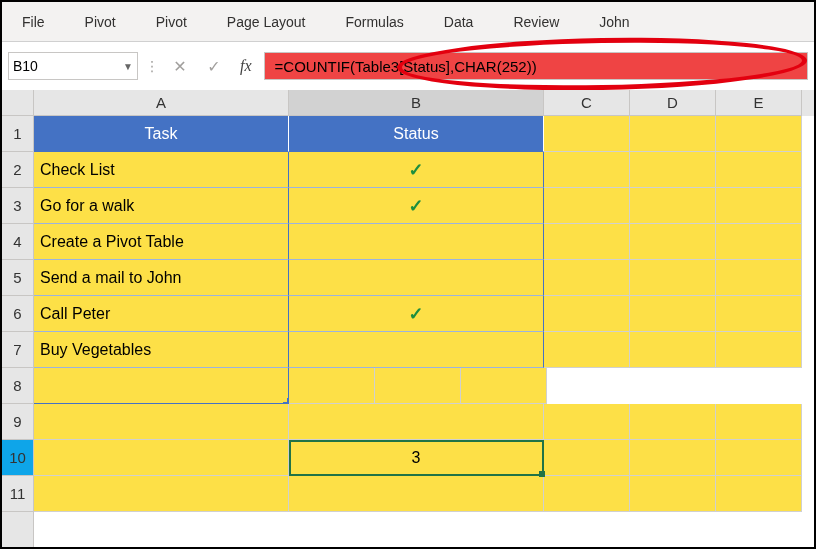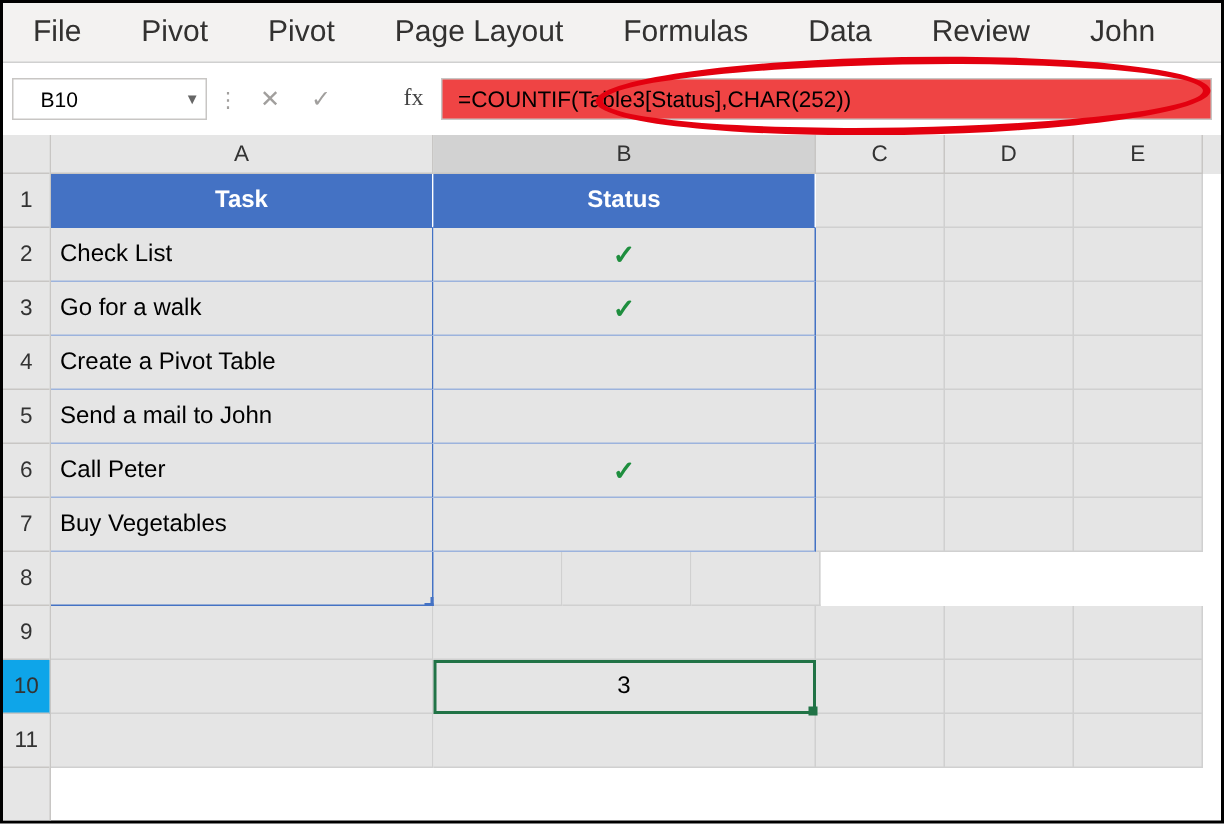--- a/index.html
+++ b/index.html
@@ -1,51 +1,51 @@
 <!DOCTYPE html>
 <html><head>
   <meta charset="utf-8">
   <style>
     * { box-sizing: border-box; margin: 0; padding: 0; }
     body { font-family: 'Segoe UI', Tahoma, sans-serif; font-size: 14px; background: #fff; width: 816px; height: 549px; border: 2px solid #000; overflow: hidden; position: relative; }
 
     .ribbon-tabs { display: flex; background: #f3f2f1; border-bottom: 1px solid #d0d0d0; height: 40px; align-items: center; padding-left: 20px; gap: 40px; }
-    .ribbon-tab { color: #323130; cursor: pointer; font-size: 20px; }
+    .ribbon-tab { color: #323130; cursor: pointer; font-size: 14px; }
 
     .formula-bar-row { display: flex; align-items: center; height: 48px; padding: 8px 6px; gap: 6px; position: relative; }
-    .name-box { width: 130px; height: 28px; border: 1px solid #c8c6c4; display: flex; align-items: center; padding: 0 18px; background: #fff; position: relative; }
+    .name-box { width: 130px; height: 28px; border: 1px solid #c8c6c4; display: flex; align-items: center; padding: 0 4px; background: #fff; position: relative; }
     .name-box-dd { position: absolute; right: 4px; color: #666; font-size: 10px; }
     .fb-sep { width: 16px; height: 28px; display: flex; align-items: center; justify-content: center; color: #a19f9d; }
     .fb-btn { width: 28px; height: 28px; display: flex; align-items: center; justify-content: center; color: #a19f9d; font-size: 16px; }
-    .fx-label { font-family: 'Times New Roman', serif; font-size: 16px; color: #444; padding: 0 6px; margin-left: 29px; }
+    .fx-label { font-style: italic; font-family: 'Times New Roman', serif; font-size: 16px; color: #444; padding: 0 6px; }
     .formula-input { flex: 1; height: 28px; border: 1px solid #c8c6c4; padding: 0 10px; font-size: 15px; display: flex; align-items: center; background: #ef4444; }
 
     .callout-ellipse { position: absolute; border: 5px solid #e3000f; border-radius: 50%; width: 410px; height: 52px; top: 36px; left: 395px; pointer-events: none; transform: rotate(-1deg); }
 
     .sheet { display: flex; height: calc(100% - 88px); }
     .row-hdrs { width: 32px; background: #e6e6e6; border-right: 1px solid #c8c6c4; }
     .row-hdrs .corner { height: 26px; border-bottom: 1px solid #c8c6c4; background: #e6e6e6; }
     .row-hdr { height: 36px; border-bottom: 1px solid #c8c6c4; display: flex; align-items: center; justify-content: center; color: #333; background: #e6e6e6; font-size: 15px; }
 
     .grid { flex: 1; overflow: hidden; }
     .col-hdrs { display: flex; height: 26px; background: #e6e6e6; }
     .col-hdr { border-right: 1px solid #c8c6c4; border-bottom: 1px solid #c8c6c4; display: flex; align-items: center; justify-content: center; color: #333; background: #e6e6e6; font-size: 15px; }
     .col-A { width: 255px; }
     .col-B { width: 255px; }
     .col-C { width: 86px; }
     .col-D { width: 86px; }
     .col-E { width: 86px; }
 
     .rows { }
     .row { display: flex; height: 36px; }
-    .cell { border-right: 1px solid #d0d0d0; border-bottom: 1px solid #d0d0d0; display: flex; align-items: center; padding: 0 6px; font-size: 16px; color: #000; background: #e5e5e5; }
+    .cell { border-right: 1px solid #d0d0d0; border-bottom: 1px solid #d0d0d0; display: flex; align-items: center; padding: 0 6px; font-size: 16px; color: #000; background: #fde047; }
     .col-hdr.sel { background: #d2d2d2; }
     .row-hdr.sel { background: #0ea5e9; }
 
-    .table-hdr { background: #4472C4; color: #fff; font-weight: 700; justify-content: center; border-right: 1px solid #fff; border-bottom: 1px solid #4472C4; text-align: right; }
+    .table-hdr { background: #4472C4; color: #fff; font-weight: 400; justify-content: center; border-right: 1px solid #fff; border-bottom: 1px solid #4472C4; text-align: right; }
     .table-cell-a { border-right: 1px solid #4472C4; border-bottom: 1px solid #9cb3dd; }
     .table-cell-b { border-right: 1px solid #4472C4; border-bottom: 1px solid #9cb3dd; justify-content: center; }
     .check { color: #1e8e3e; font-size: 18px; font-weight: bold; }
     .table-last-a { border-bottom: 1px solid #4472C4; }
     .table-last-b { border-bottom: 1px solid #4472C4; position: relative; }
     .table-corner { position: absolute; right: -1px; bottom: -1px; width: 6px; height: 6px; border-right: 2px solid #4472C4; border-bottom: 2px solid #4472C4; }
 
     .active-cell { position: absolute; border: 2px solid #217346; pointer-events: none; }
     .fill-handle { position: absolute; width: 6px; height: 6px; background: #217346; right: -3px; bottom: -3px; }
     .result-val { justify-content: center; }

